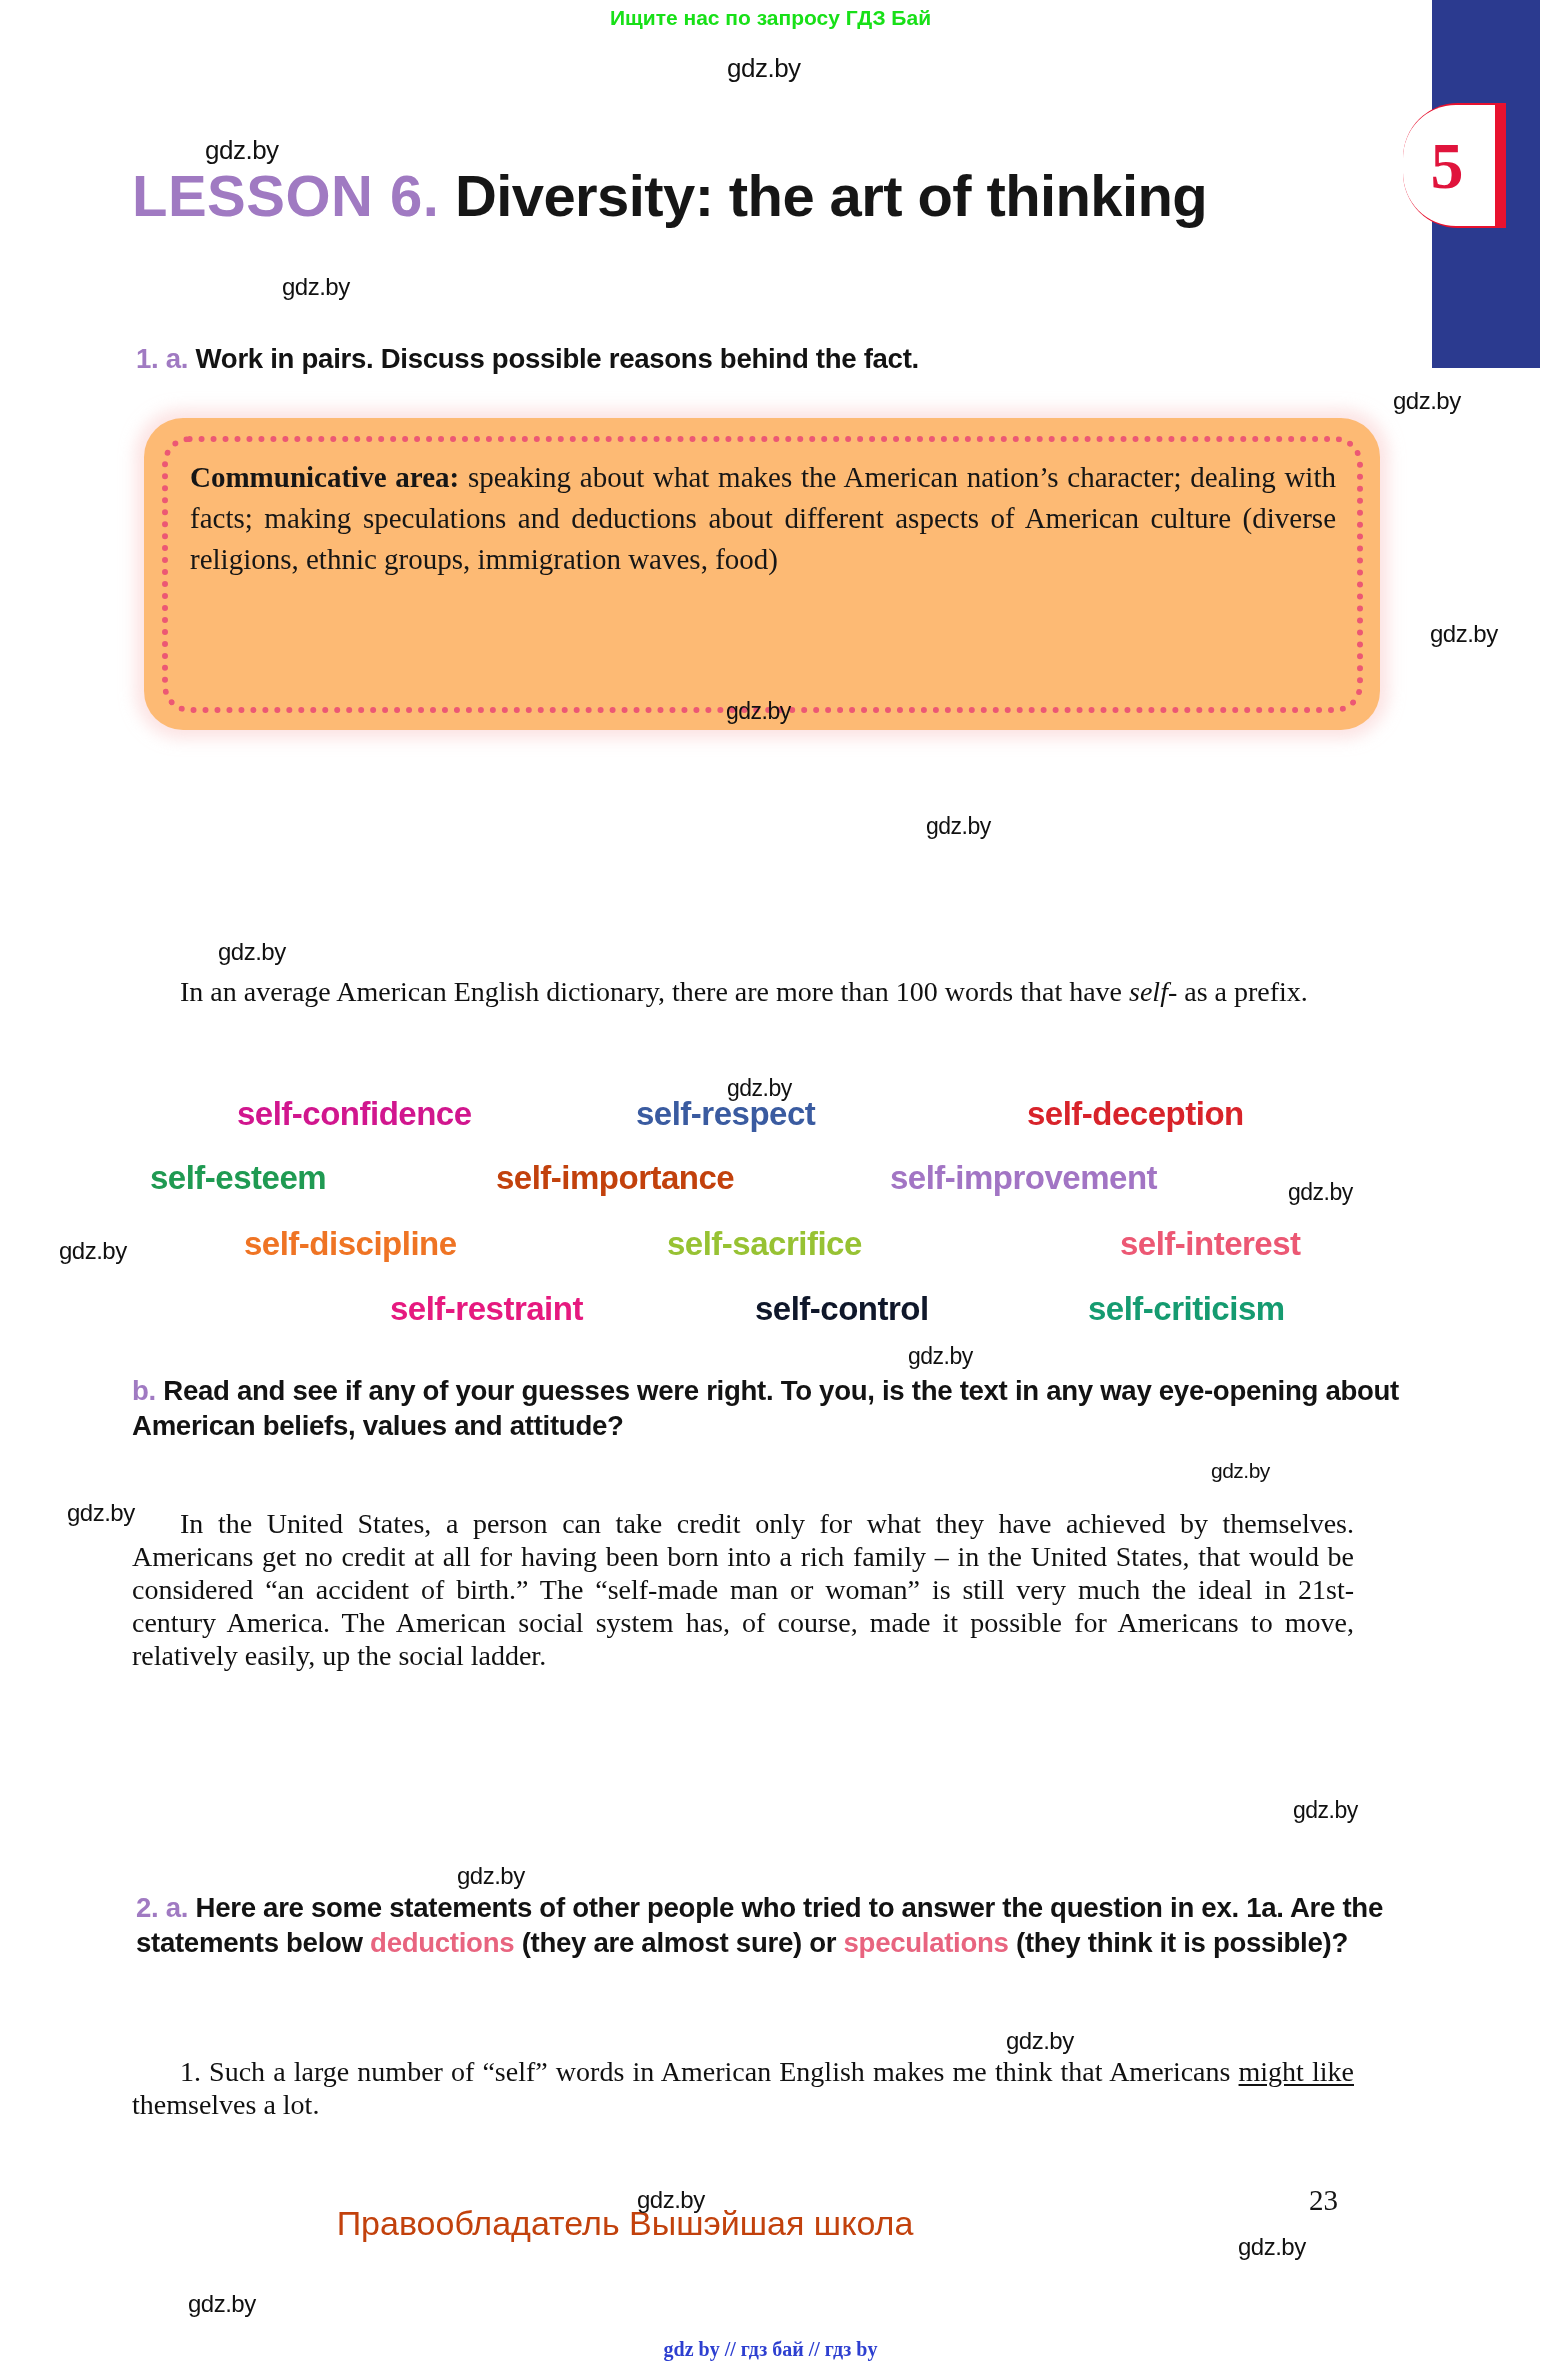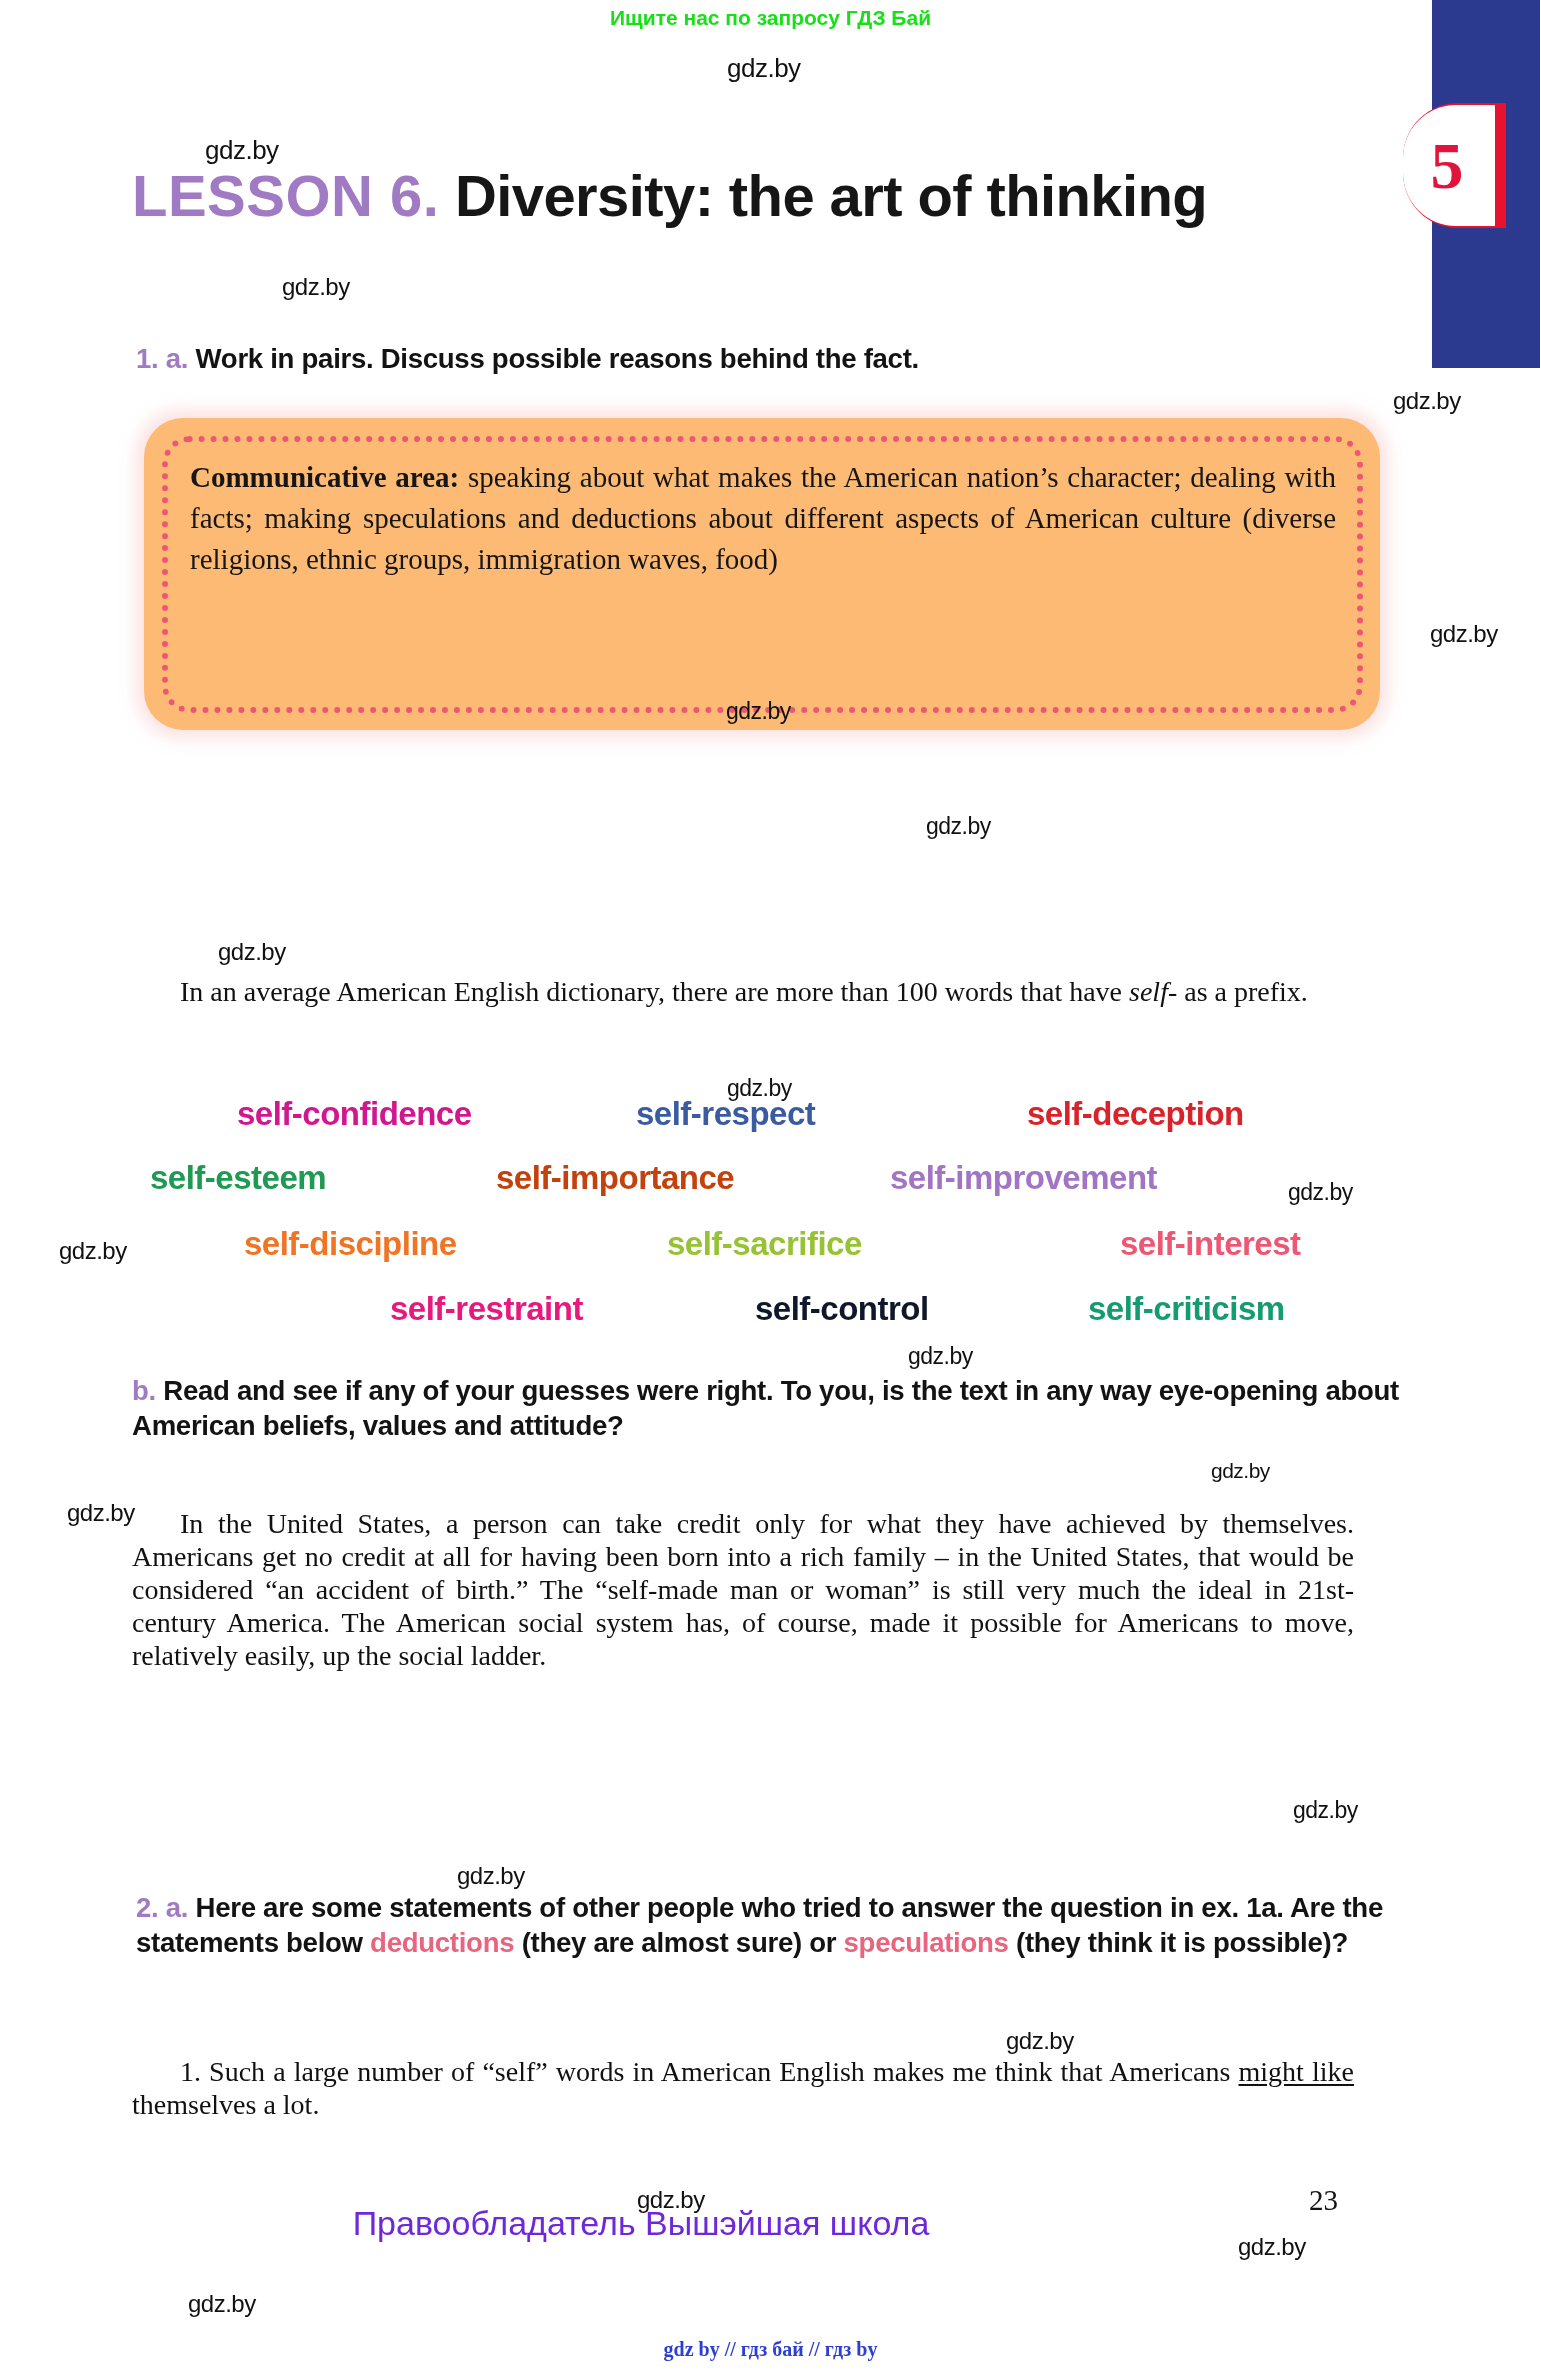--- a/index.html
+++ b/index.html
@@ -312,21 +312,21 @@
 <div class="task" id="task-2a">
   <span class="tnum" style="color: rgb(160, 122, 194);">2.</span>
   <span class="tnum" style="color: rgb(160, 122, 194);">a.</span>
   <span>Here are some statements of other people who tried to answer the question in ex. 1a. Are the statements below </span><span class="accent-pink" style="color: rgb(232, 100, 127);">deductions</span><span> (they are almost sure) or </span><span class="accent-pink" style="color: rgb(232, 100, 127);">speculations</span><span> (they think it is possible)?</span>
 </div>
 
 <div class="body-par" id="par-stmt">
   <span class="ind">1.</span><span> Such a large number of “self” words in American English makes me think that Americans </span><span class="und">might like</span><span> themselves a lot.</span>
 </div>
 
-<div class="copyright" style="color: #6d28d9; margin-left: 16px;">Правообладатель Вышэйшая школа</div>
+<div class="copyright" style="color: #c2410c;">Правообладатель Вышэйшая школа</div>
 <div class="pageno">23</div>
 <div class="promo-bottom">gdz by  //  гдз бай  //  гдз by</div>
 
 <div id="wm-layer">
     <div class="wm" style="left: 727px; top: 53px; font-size: 26px;">gdz.by</div>
     <div class="wm" style="left: 205px; top: 135px; font-size: 26px;">gdz.by</div>
     <div class="wm" style="left: 282px; top: 273px; font-size: 24px;">gdz.by</div>
     <div class="wm" style="left: 1393px; top: 387px; font-size: 24px;">gdz.by</div>
     <div class="wm" style="left: 1430px; top: 620px; font-size: 24px;">gdz.by</div>
     <div class="wm" style="left: 726px; top: 698px; font-size: 23px;">gdz.by</div>

